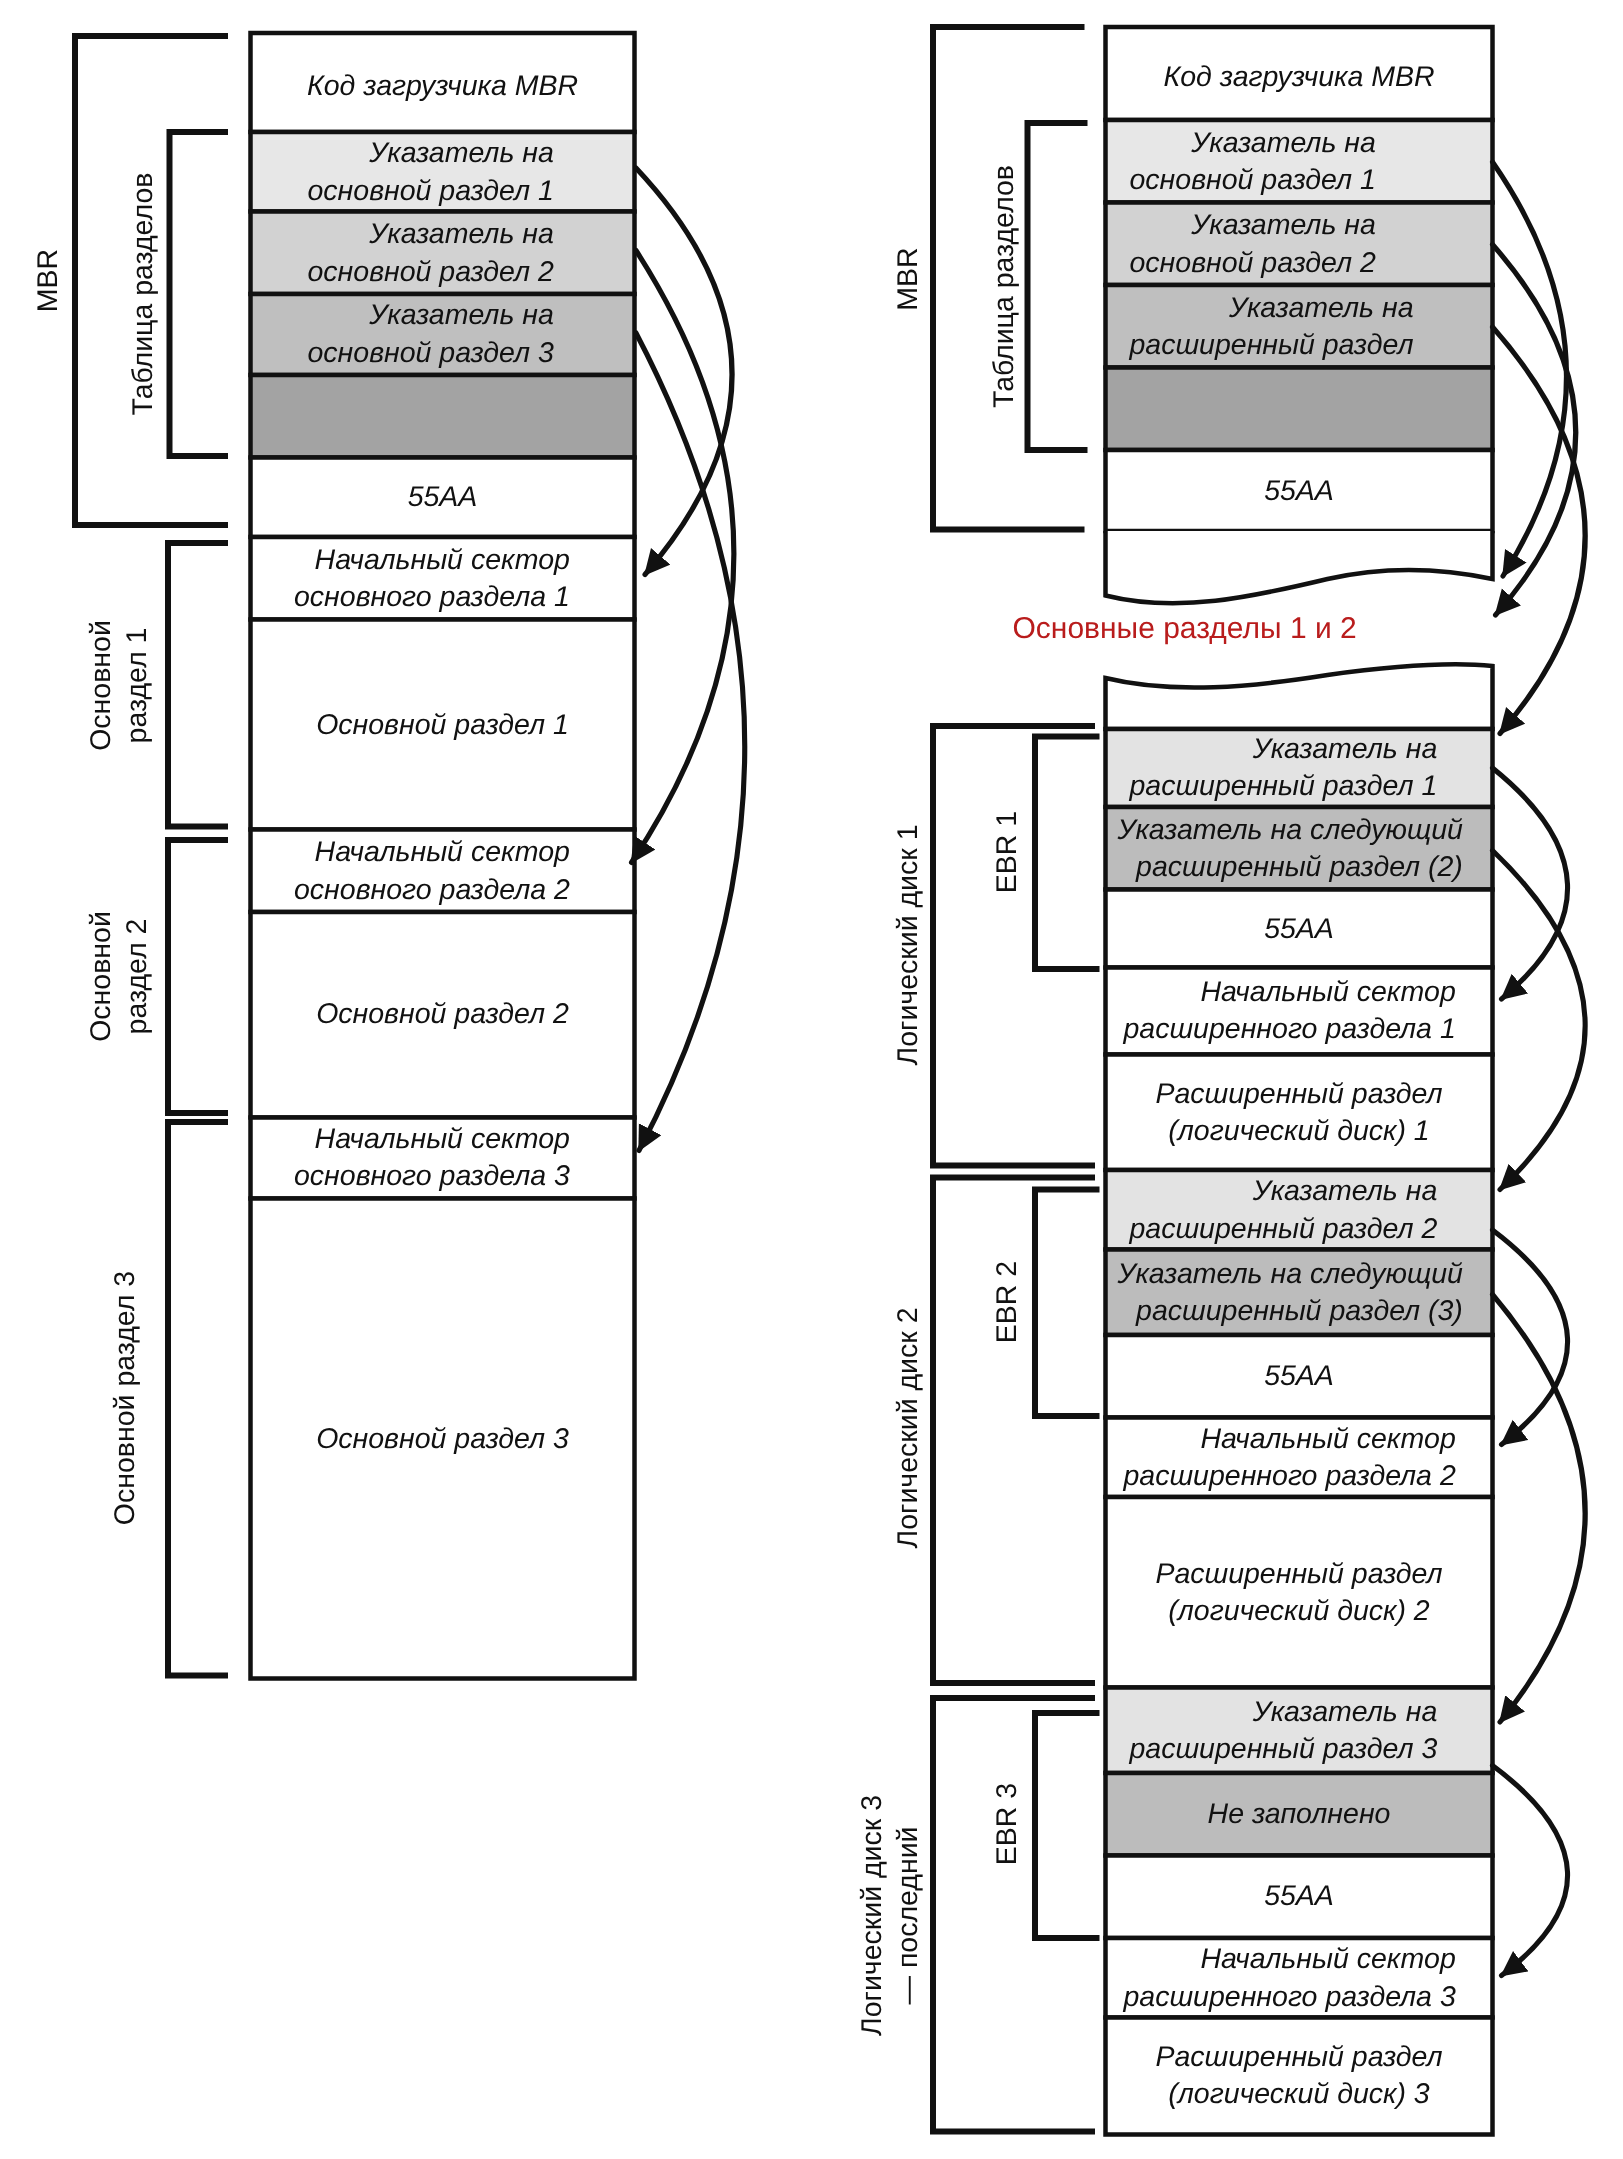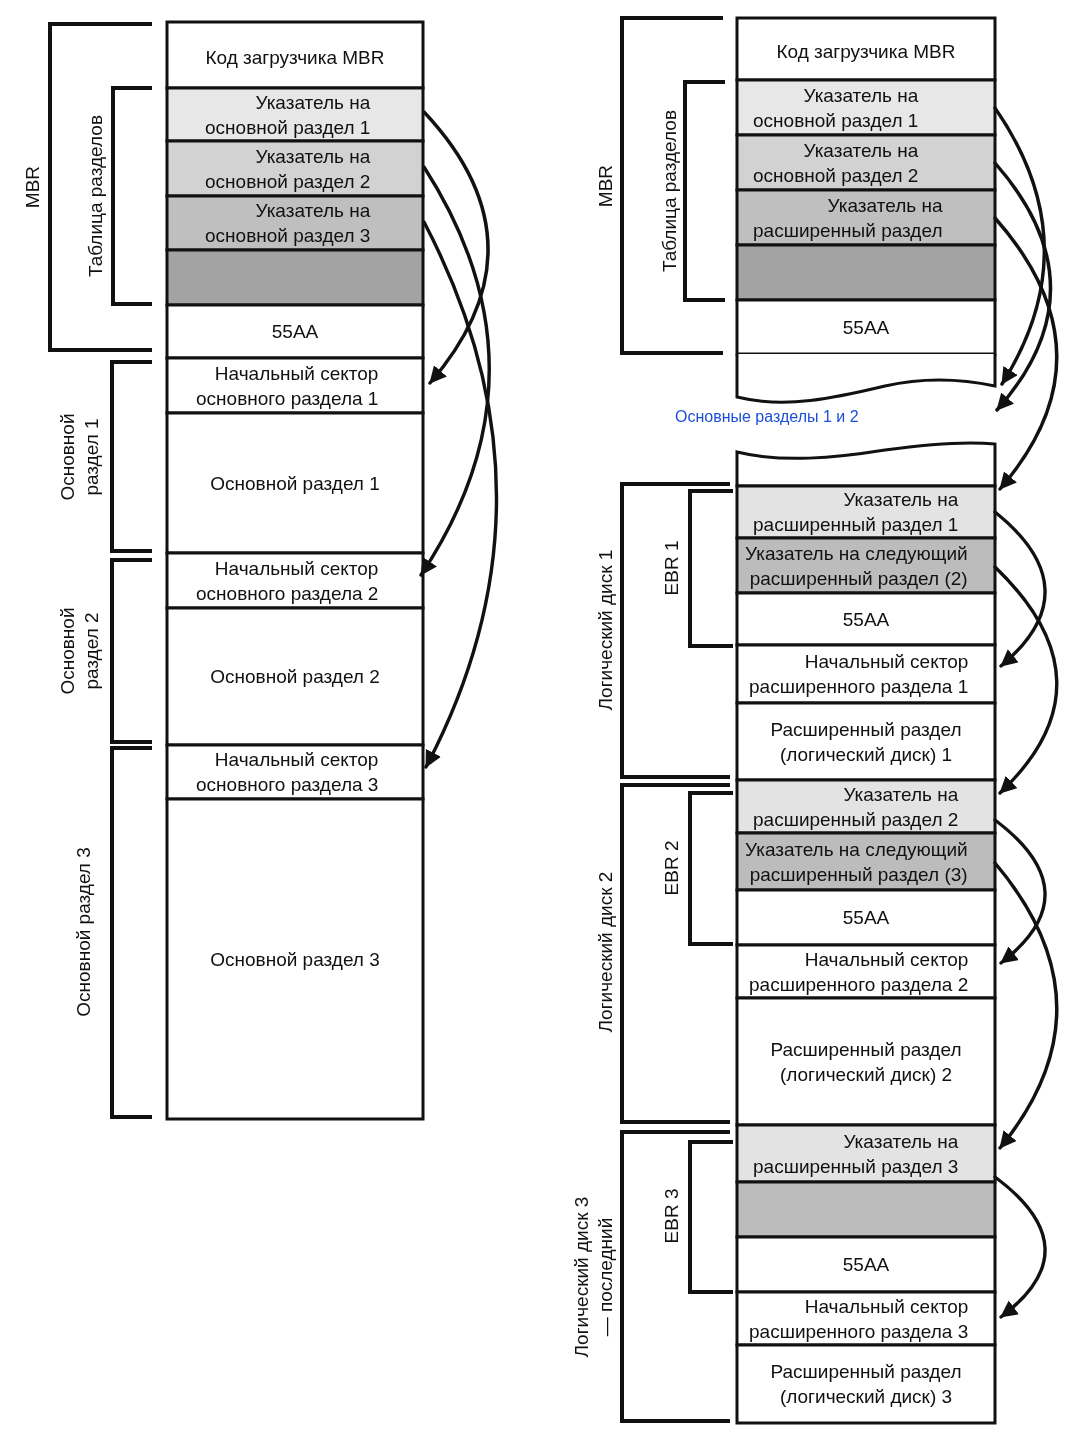--- a/index.html
+++ b/index.html
@@ -1,26 +1,26 @@
 <!DOCTYPE html>
 <html><head>
 <meta charset="utf-8">
 <style>
   html,body{margin:0;padding:0;background:#fff;}
   #canvas{position:relative;width:1082px;height:1439px;background:#ffffff;
           font-family:"Liberation Sans","DejaVu Sans",sans-serif;color:#111;overflow:hidden;}
   #shapes{position:absolute;left:0;top:0;}
   .lbl{position:absolute;display:flex;flex-direction:column;justify-content:center;
-       font-size:19px;line-height:25px;white-space:pre-line;color:#111;z-index:2;}
+       font-size:19px;line-height:25px;white-space:pre-line;color:#111;z-index:2;font-style:italic;}
   .lc{align-items:center;text-align:center;}
   .ll{align-items:flex-start;text-align:right;}
   .rot{position:absolute;display:flex;align-items:center;justify-content:center;
        text-align:center;transform:rotate(-90deg);font-size:19px;line-height:24px;
        white-space:pre-line;color:#111;z-index:2;}
-  .gap{position:absolute;font-size:16px;white-space:nowrap;color:#1d4ed8;z-index:2;}
+  .gap{position:absolute;font-size:20px;white-space:nowrap;color:#b91c1c;z-index:2;}
 </style>
 </head>
 <body>
 
 <div id="canvas">
 
 <svg id="shapes" width="1082" height="1439" viewBox="0 0 1082 1439">
   <defs>
     <marker id="ah" markerUnits="userSpaceOnUse" markerWidth="20" markerHeight="20" refX="16" refY="8.5" orient="auto">
       <path d="M0,0 L17,8.5 L0,17 Z" fill="#111"></path>
@@ -160,20 +160,21 @@
 <div class="lbl ll" style="left:737px;top:833px;width:258px;height:57px;padding-left:8px;box-sizing:border-box;">Указатель на следующий
 расширенный раздел (3)</div>
 <div class="lbl lc" style="left:737px;top:890px;width:258px;height:55px;">55AA</div>
 <div class="lbl ll" style="left:737px;top:945px;width:258px;height:53px;padding-left:12px;box-sizing:border-box;">Начальный сектор
 расширенного раздела 2</div>
 <div class="lbl lc" style="left:737px;top:998px;width:258px;height:127px;">Расширенный раздел
 (логический диск) 2</div>
 
 <div class="lbl ll" style="left:737px;top:1125px;width:258px;height:57px;padding-left:16px;box-sizing:border-box;">Указатель на
 расширенный раздел 3</div>
+<div class="lbl lc" style="left:737px;top:1182px;width:258px;height:55px;">Не заполнено</div>
 <div class="lbl lc" style="left:737px;top:1237px;width:258px;height:55px;">55AA</div>
 <div class="lbl ll" style="left:737px;top:1292px;width:258px;height:53px;padding-left:12px;box-sizing:border-box;">Начальный сектор
 расширенного раздела 3</div>
 <div class="lbl lc" style="left:737px;top:1345px;width:258px;height:78px;">Расширенный раздел
 (логический диск)  3</div>
 
 <div class="rot" style="left:556px;top:174px;width:100px;height:24px;">MBR</div>
 <div class="rot" style="left:560px;top:179px;width:220px;height:24px;">Таблица разделов</div>
 <div class="rot" style="left:466px;top:618px;width:280px;height:24px;">Логический диск 1</div>
 <div class="rot" style="left:612px;top:556px;width:120px;height:24px;">EBR 1</div>

